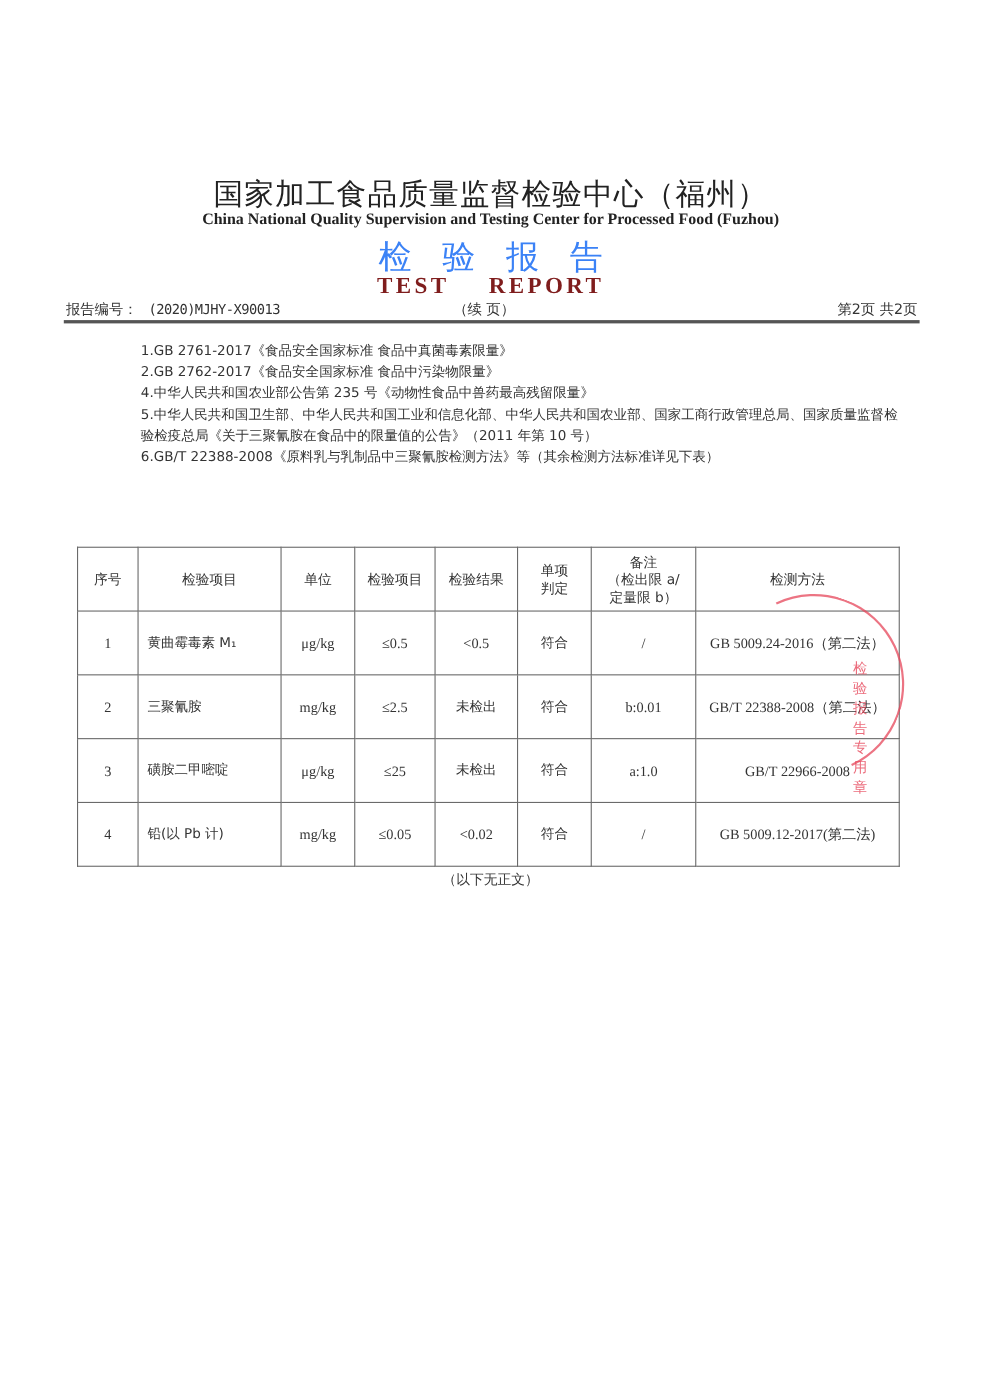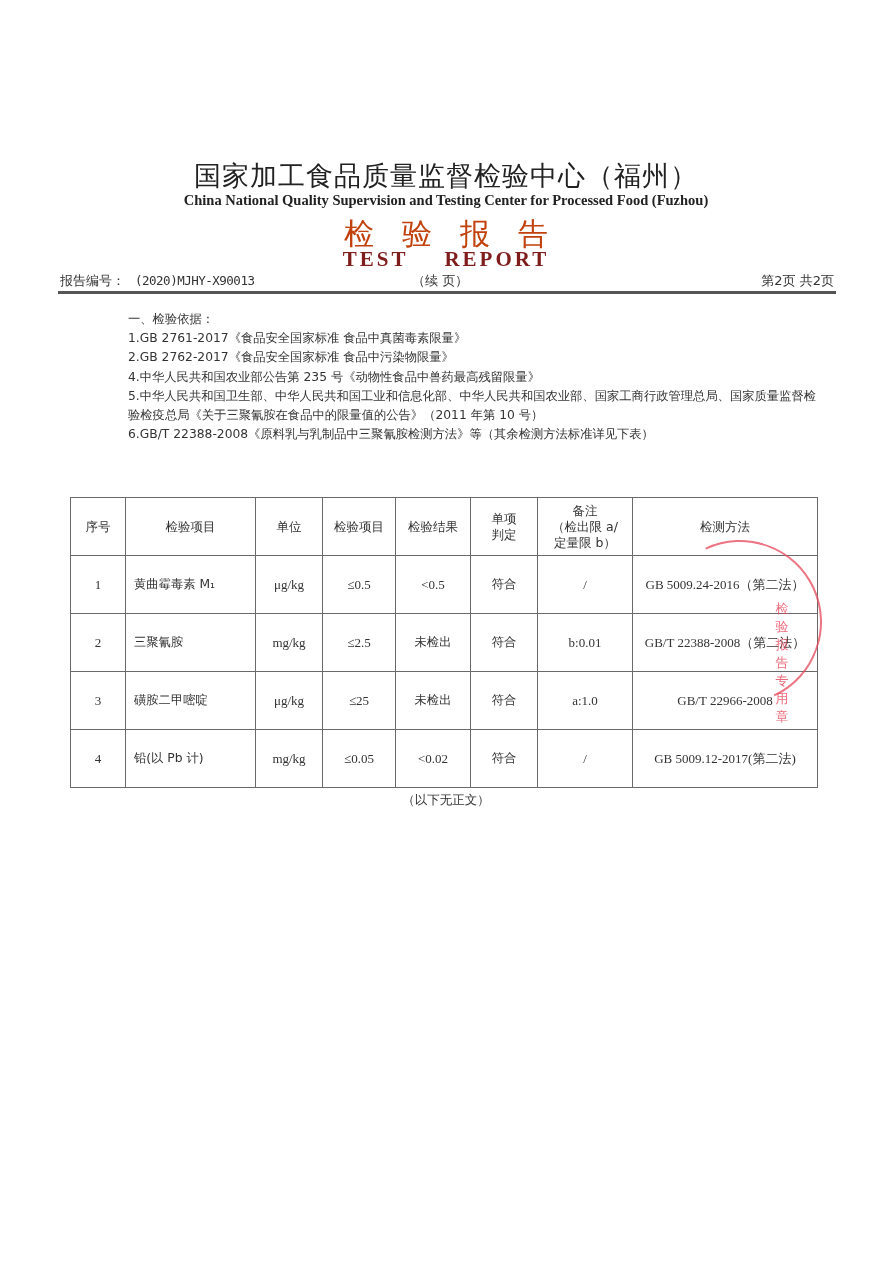--- a/index.html
+++ b/index.html
@@ -11,21 +11,21 @@
     .title-cn {
       left: 0; width: 892px; top: 158px; text-align: center;
       font-family: "DejaVu Serif", serif; font-size: 27px; letter-spacing: 1px; color: #222;
     }
     .title-en {
       left: 0; width: 892px; top: 192px; text-align: center;
       font-family: "Liberation Serif", serif; font-weight: bold; font-size: 14.5px; color: #222;
     }
     .report-cn {
       left: 0; width: 892px; top: 214px; text-align: center;
-      font-family: "DejaVu Serif", serif; font-size: 30px; letter-spacing: 28px; padding-left: 28px; box-sizing: border-box; color: #c2410c;
+      font-family: "DejaVu Serif", serif; font-size: 30px; letter-spacing: 28px; padding-left: 28px; box-sizing: border-box; color: #3b82f6;
     }
     .report-en {
       left: 0; width: 892px; top: 247px; text-align: center;
       font-family: "Liberation Serif", serif; font-weight: bold; font-size: 21px; letter-spacing: 3px; word-spacing: 28px; color: #7f1d1d;
     }
     .meta-row { top: 272px; font-size: 13px; font-family: "DejaVu Sans", sans-serif; color: #333; }
     .meta-left { left: 60px; }
     .meta-left .num { font-family: "DejaVu Sans Mono", monospace; font-size: 12.5px; margin-left: 10px; letter-spacing: -0.5px; }
     .meta-center { left: 412px; }
     .meta-right { right: 58px; }
@@ -66,21 +66,20 @@
 <div class="abs report-en">TEST REPORT</div>
 
 <div class="abs meta-row meta-left">
   <span>报告编号：</span><span class="num">(2020)MJHY-X90013</span>
 </div>
 <div class="abs meta-row meta-center">（续 页）</div>
 <div class="abs meta-row meta-right">第2页  共2页</div>
 <div class="abs rule"></div>
 
 <div class="abs basis">
-  <div>一、检验依据：</div>
   <div>1.GB 2761-2017《食品安全国家标准 食品中真菌毒素限量》</div>
   <div>2.GB 2762-2017《食品安全国家标准 食品中污染物限量》</div>
   <div>4.中华人民共和国农业部公告第 235 号《动物性食品中兽药最高残留限量》</div>
   <div class="wrap">5.中华人民共和国卫生部、中华人民共和国工业和信息化部、中华人民共和国农业部、国家工商行政管理总局、国家质量监督检验检疫总局《关于三聚氰胺在食品中的限量值的公告》（2011 年第 10 号）</div>
   <div>6.GB/T 22388-2008《原料乳与乳制品中三聚氰胺检测方法》等（其余检测方法标准详见下表）</div>
 </div>
 
 <table class="results">
   <colgroup>
     <col style="width:55px">

